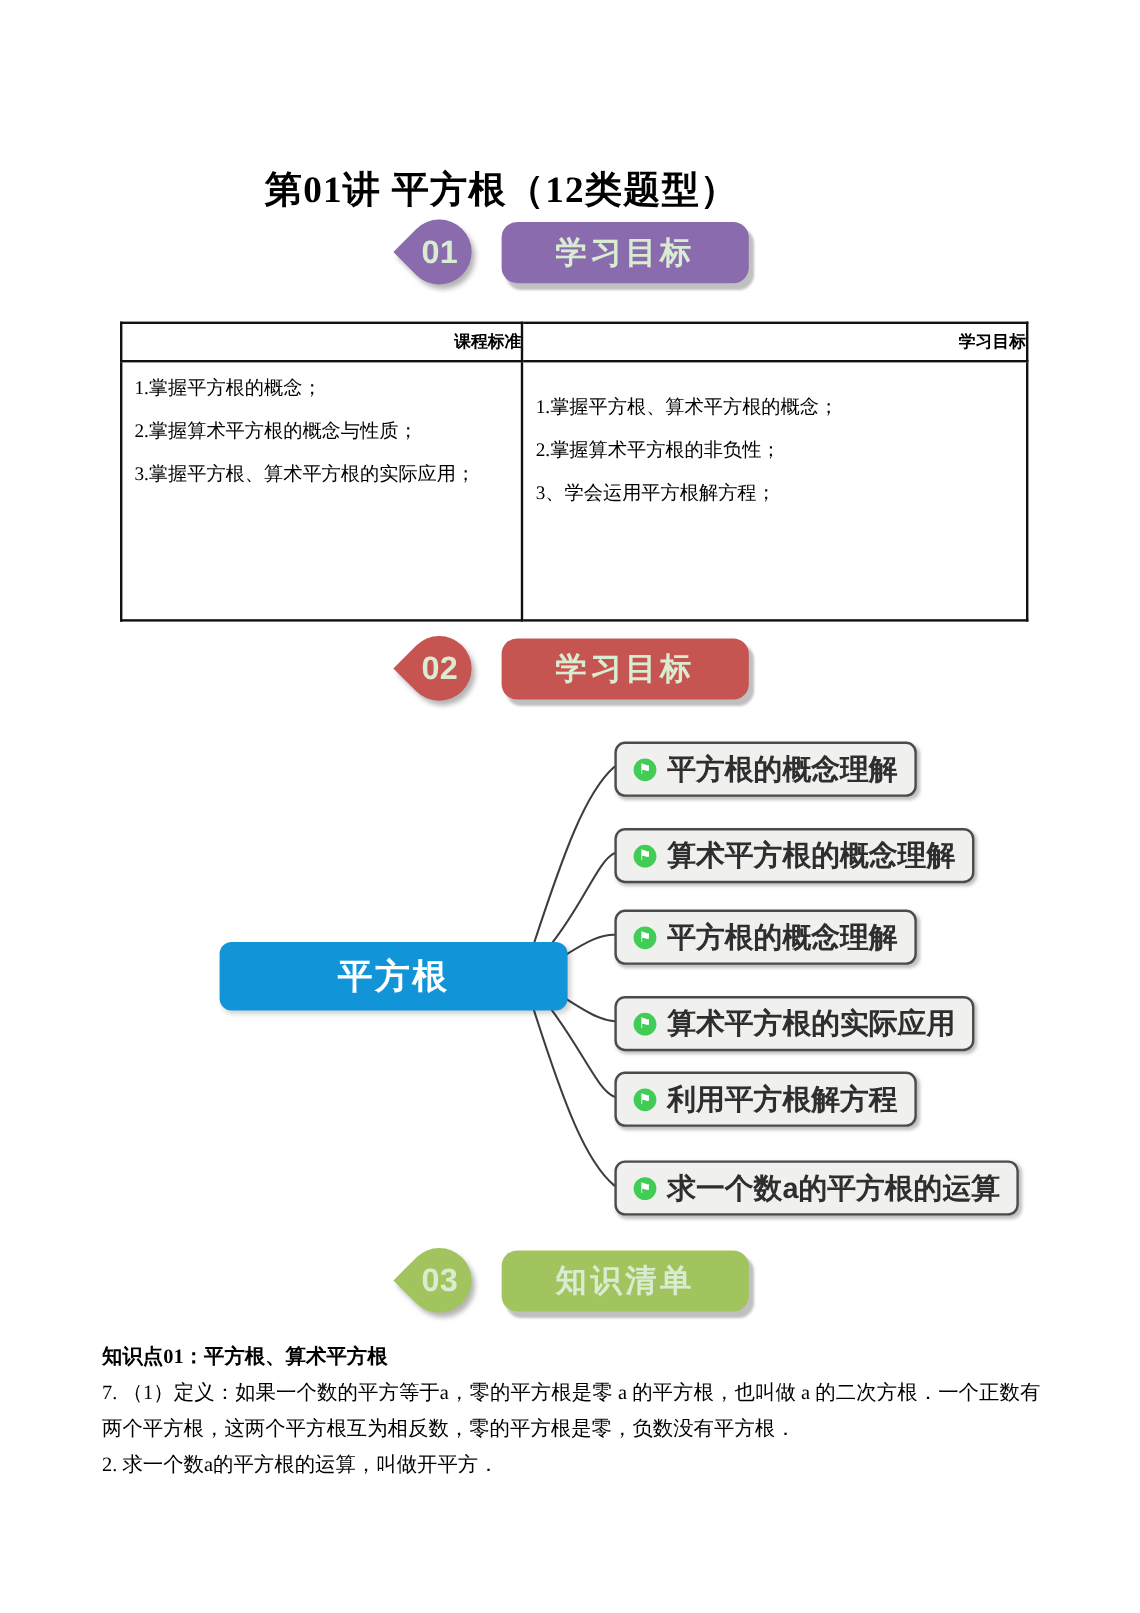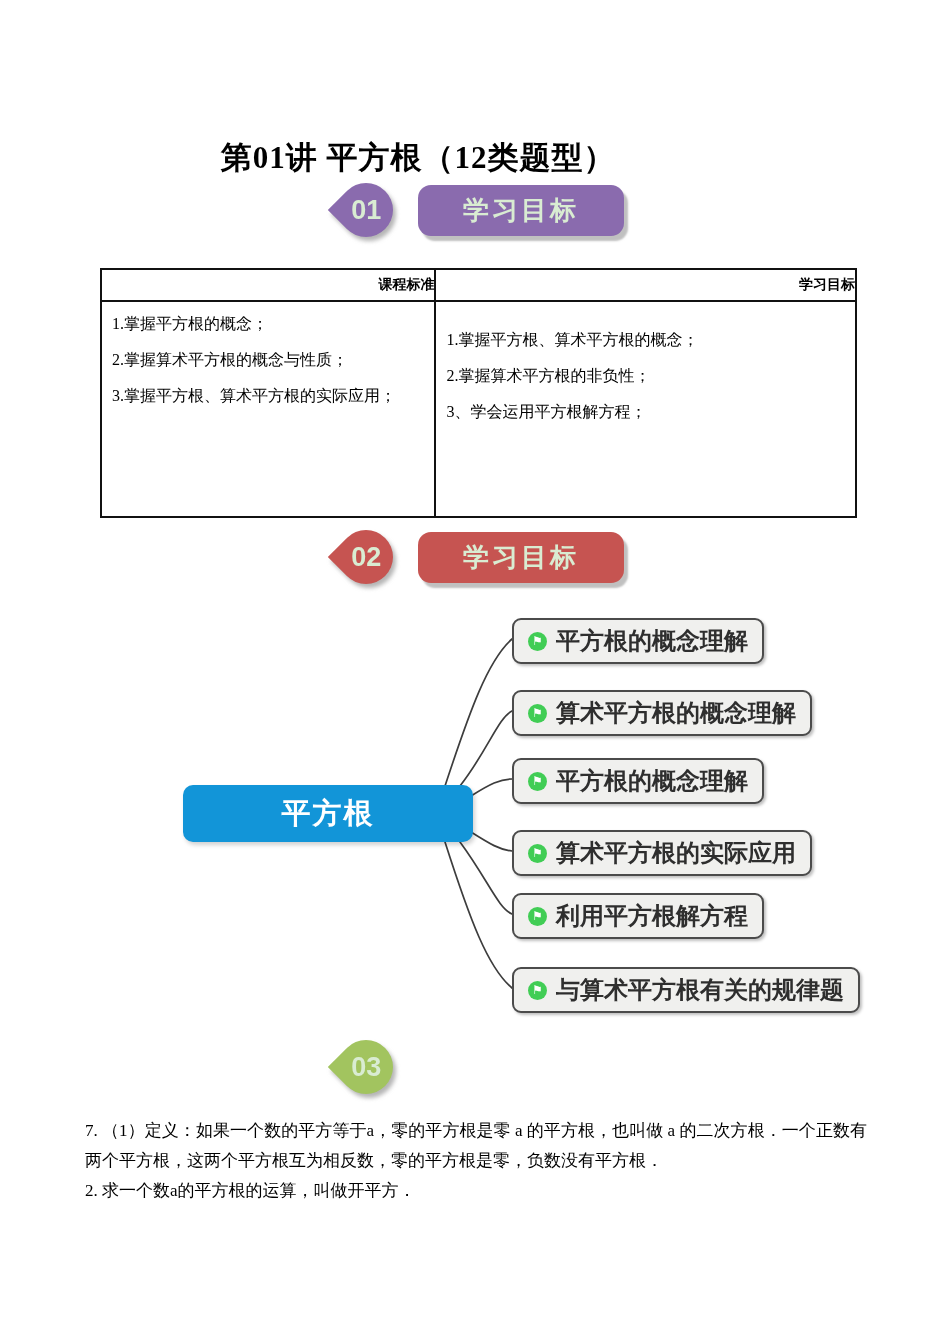--- a/index.html
+++ b/index.html
@@ -243,28 +243,32 @@
   <div class="branch-node b4">
     <span class="flag-dot">⚑</span>
     <span class="branch-label">算术平方根的实际应用</span>
   </div>
   <div class="branch-node b5">
     <span class="flag-dot">⚑</span>
     <span class="branch-label">利用平方根解方程</span>
   </div>
   <div class="branch-node b6">
     <span class="flag-dot">⚑</span>
-    <span class="branch-label">与算术平方根有关的规律题</span>
+    <span class="branch-label">求一个数a的平方根的运算</span>
   </div>
 </div>
 
 <div class="section-badge sec-green" style="top:1040px">
   <span class="drop-wrap">
     <span class="drop">
       <span class="num">03</span>
     </span>
   </span>
+  <span class="pill">
+    <span class="pill-label">知识清单</span>
+  </span>
 </div>
 
 <div class="knowledge">
+  <div class="k-heading">知识点01：平方根、算术平方根</div>
   <p><span>7. （1）</span><span class="k-bold">定义：</span><span>如果一个数的平方等于a，零的平方根是零 a 的</span><span class="k-bold">平方根</span><span>，也叫做 a 的二次方根．一个正数有两个平方根，这两个平方根互为相反数，零的平方根是零，负数没有平方根．</span></p>
   <p><span>2. 求一个数a的平方根的运算，叫做</span><span class="k-bold">开平方</span><span>．</span></p>
 </div>
 
 </body></html>

